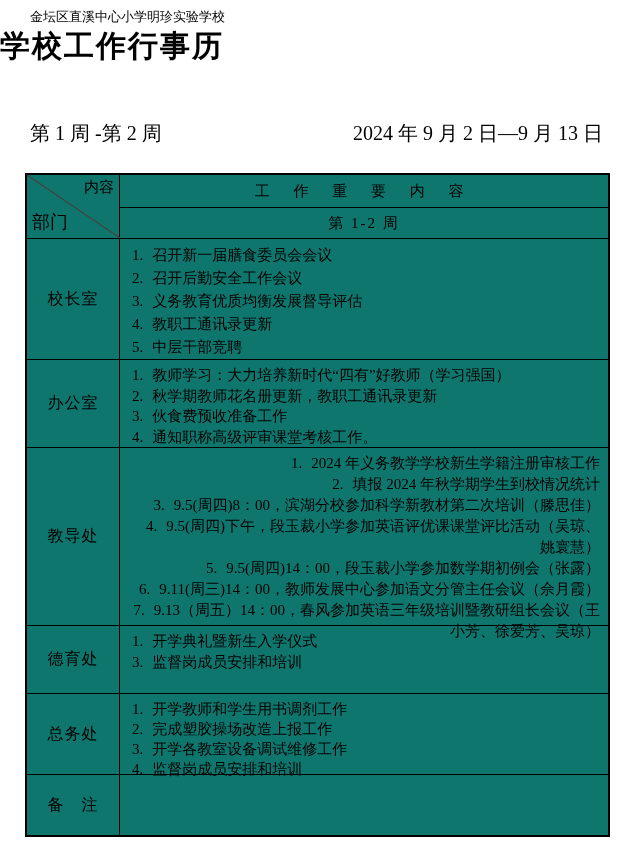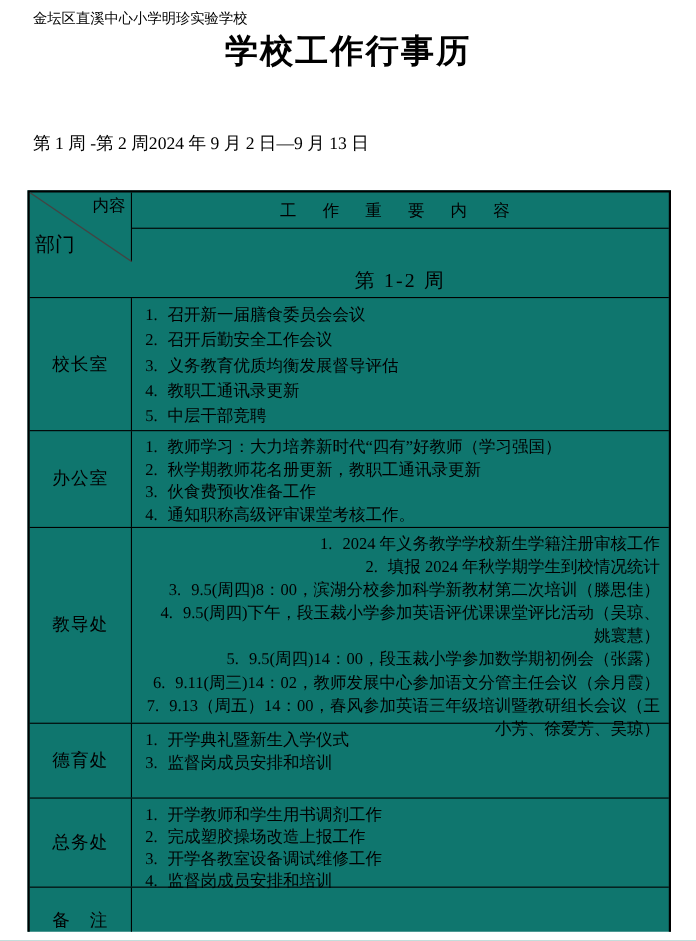--- a/index.html
+++ b/index.html
@@ -1,38 +1,38 @@
 <!DOCTYPE html>
 <html><head>
 <meta charset="utf-8">
 <style>
   * { margin:0; padding:0; box-sizing:border-box; }
   html,body { width:633px; height:855px; background:#ffffff;
     font-family:"Liberation Serif","DejaVu Serif",serif; color:#000; }
   .page { position:relative; width:633px; height:847px; background:#fff; overflow:hidden; }
 
   .school-name { position:absolute; left:30px; top:8px; font-size:13px; }
-  .doc-title { position:absolute; left:0; right:0; top:26px; text-align:center;
+  .doc-title { position:absolute; left:0; right:0; top:26px; text-align:left;
     font-size:30px; font-weight:bold; letter-spacing:2px; }
   .week-row { position:absolute; left:30px; right:30px; top:120px;
-    display:flex; justify-content:flex-start; font-size:16px; }
+    display:flex; justify-content:space-between; font-size:20px; }
 
   .cal-table { position:absolute; left:25px; top:173px; width:585px;
     border:2px solid #000; background:#0f766e; }
 
   .thead { display:flex; }
   .corner-cell { width:93px; height:63px; border-right:1px solid #000; position:relative; }
   .corner-cell svg { position:absolute; left:0; top:0; }
   .corner-top { position:absolute; top:3px; right:5px; font-size:15px; }
   .corner-bottom { position:absolute; bottom:4px; left:5px; font-size:18px;text-align:center; }
   .head-right { flex:1; display:flex; flex-direction:column; }
   .head-main { height:33px; border-bottom:1px solid #000; display:flex;
     align-items:center; justify-content:center; font-size:15px; letter-spacing:10px; }
   .head-sub { height:30px; display:flex; align-items:center; justify-content:center;
-    font-size:18px; letter-spacing:2px;margin-top:32px; }
+    font-size:15px; letter-spacing:2px; }
 
   .trow { display:flex; border-top:1px solid #000; }
   .dept-cell { width:93px; border-right:1px solid #000; display:flex;
     align-items:center; justify-content:center; font-size:16px; letter-spacing:1px; }
   .items-cell { flex:1; padding:5px 8px 0 12px; font-size:15px; }
   .item { line-height:21px; }
   .item .num { margin-right:9px; font-family:"Liberation Serif",serif; }
 
   .row-0 { height:121px; } .row-0 .item { line-height:23px; }
   .row-1 { height:88px;  } .row-1 .item { line-height:20.5px; }
@@ -87,21 +87,21 @@
           </div>
         </div>
         <div class="trow row-2">
           <div class="dept-cell">教导处</div>
           <div class="items-cell">
             <div class="item"><span class="num">1.</span><span>2024 年义务教学学校新生学籍注册审核工作</span></div>
             <div class="item"><span class="num">2.</span><span>填报 2024 年秋学期学生到校情况统计</span></div>
             <div class="item"><span class="num">3.</span><span>9.5(周四)8：00，滨湖分校参加科学新教材第二次培训（滕思佳）</span></div>
             <div class="item"><span class="num">4.</span><span>9.5(周四)下午，段玉裁小学参加英语评优课课堂评比活动（吴琼、姚寰慧）</span></div>
             <div class="item"><span class="num">5.</span><span>9.5(周四)14：00，段玉裁小学参加数学期初例会（张露）</span></div>
-            <div class="item"><span class="num">6.</span><span>9.11(周三)14：02，教师发展中心参加语文分管主任会议（佘月霞）</span></div>
+            <div class="item"><span class="num">6.</span><span>9.11(周三)14：00，教师发展中心参加语文分管主任会议（佘月霞）</span></div>
             <div class="item"><span class="num">7.</span><span>9.13（周五）14：00，春风参加英语三年级培训暨教研组长会议（王小芳、徐爱芳、吴琼）</span></div>
           </div>
         </div>
         <div class="trow row-3">
           <div class="dept-cell">德育处</div>
           <div class="items-cell">
             <div class="item"><span class="num">1.</span><span>开学典礼暨新生入学仪式</span></div>
             <div class="item"><span class="num">3.</span><span>监督岗成员安排和培训</span></div>
           </div>
         </div>

